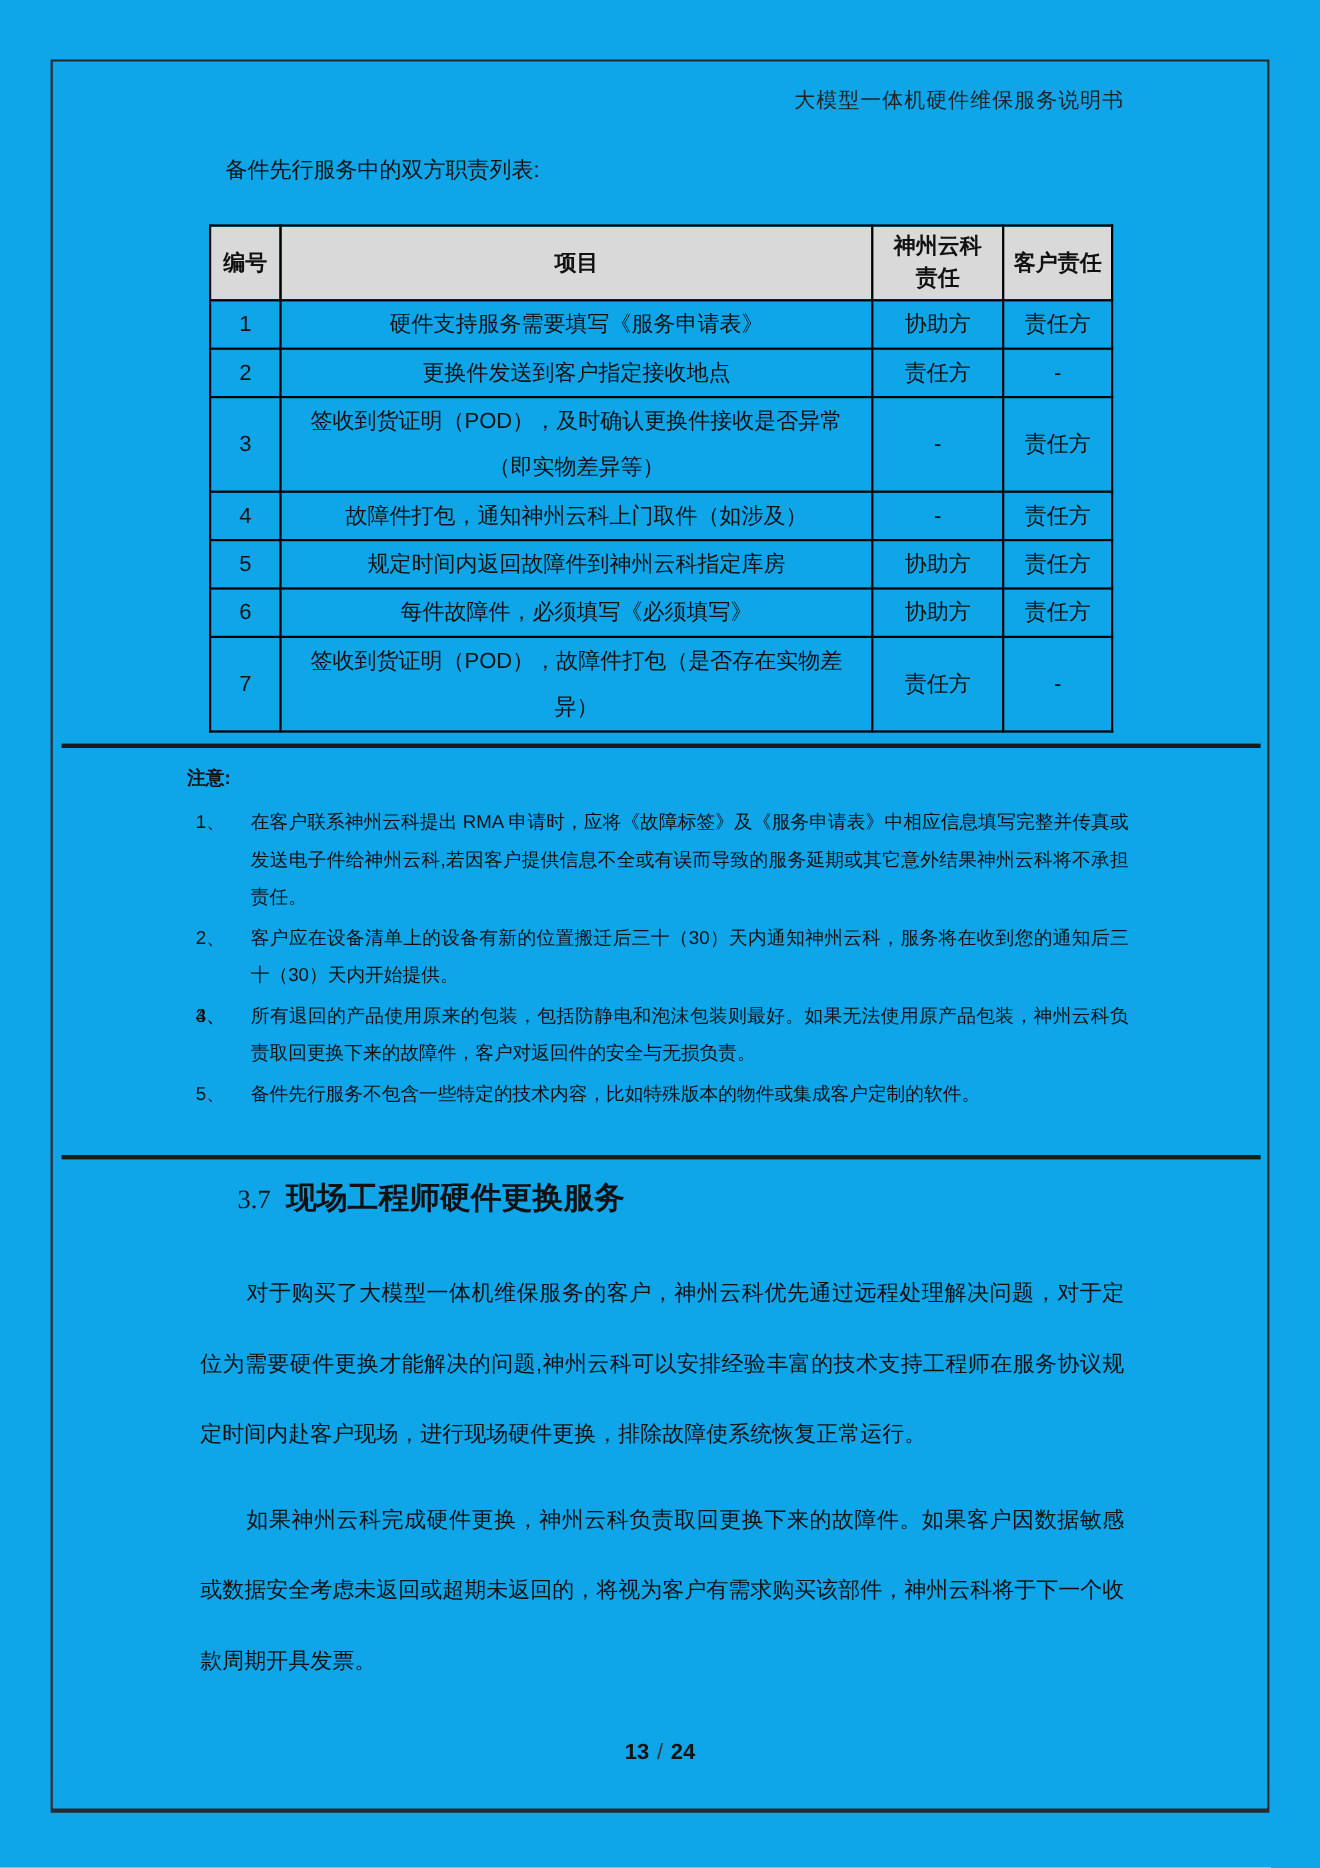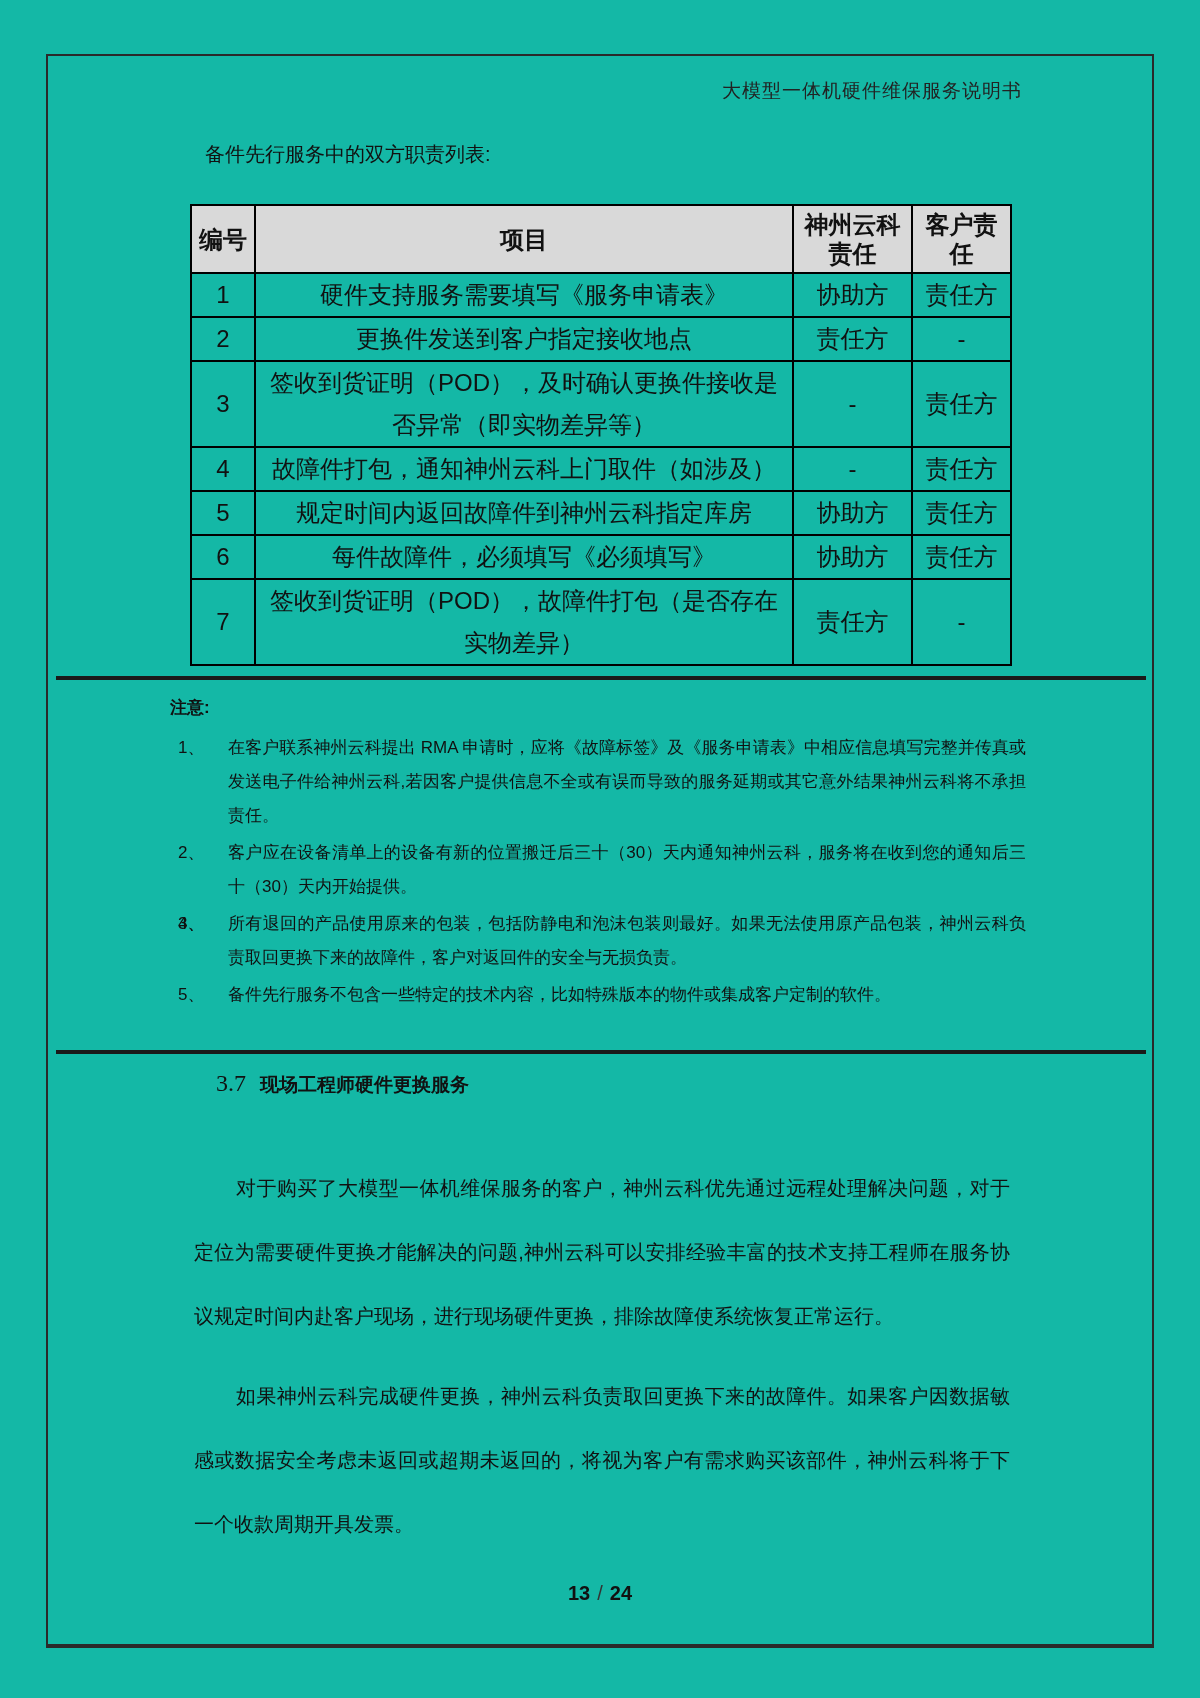--- a/index.html
+++ b/index.html
@@ -1,19 +1,19 @@
 <!DOCTYPE html>
 <html><head>
 <meta charset="utf-8">
 <style>
   html,body{margin:0;padding:0;background:#ffffff;}
   .page{
     position:relative;
     width:1200px;height:1698px;
-    background:#14b8a6;
+    background:#0ea5e9;
     font-family:"Liberation Sans",sans-serif;
     color:var(--text,#111111);
     overflow:hidden;
   }
   .page-border{
     position:absolute;left:46px;top:54px;width:1104px;height:1588px;
     border:2px solid var(--border,#2a2a2a);
     border-bottom-width:4px;
     pointer-events:none;
   }
@@ -23,21 +23,21 @@
     font-family:"Liberation Serif","DejaVu Serif",serif;
     font-size:19px;color:#222;letter-spacing:1px;
   }
   .intro{
     position:absolute;left:205px;top:141px;
     font-size:20px;
   }
   table.resp-table{
     position:absolute;left:190px;top:204px;width:820px;
     border-collapse:collapse;table-layout:fixed;
-    font-size:24px;
+    font-size:20px;
   }
   .resp-table th,.resp-table td{
     border:2px solid #000;
     vertical-align:middle;
     text-align:center;
     overflow:hidden;
   }
   .resp-table th{
     background:var(--table_header_bg,#d9d9d9);
     font-weight:bold;
@@ -80,28 +80,28 @@
   .section-heading{
     position:absolute;left:183px;top:1070px;
     display:flex;align-items:baseline;gap:14px;
   }
   .section-number{
     font-family:"Liberation Serif","DejaVu Serif",serif;
     font-size:24px;
     margin-left:33px;
   }
   .section-title{
-    font-size:19px;font-weight:bold;text-align:right;
+    font-size:28px;font-weight:bold;text-align:right;
   }
   .body-paragraphs{
     position:absolute;left:178px;top:1140px;width:848px;
     font-size:20px;line-height:64px;text-align:justify;
   }
   .body-paragraphs p{
-    margin:16px;text-indent:42px;
+    margin:4px;text-indent:42px;
   }
   .body-paragraphs p + p{
     margin-top:14px;
   }
   .footer{
     position:absolute;left:0;right:0;top:1582px;
     text-align:center;
     font-family:Liberation Sans, sans-serif;
     font-size:20px;font-weight:bold;
   }

